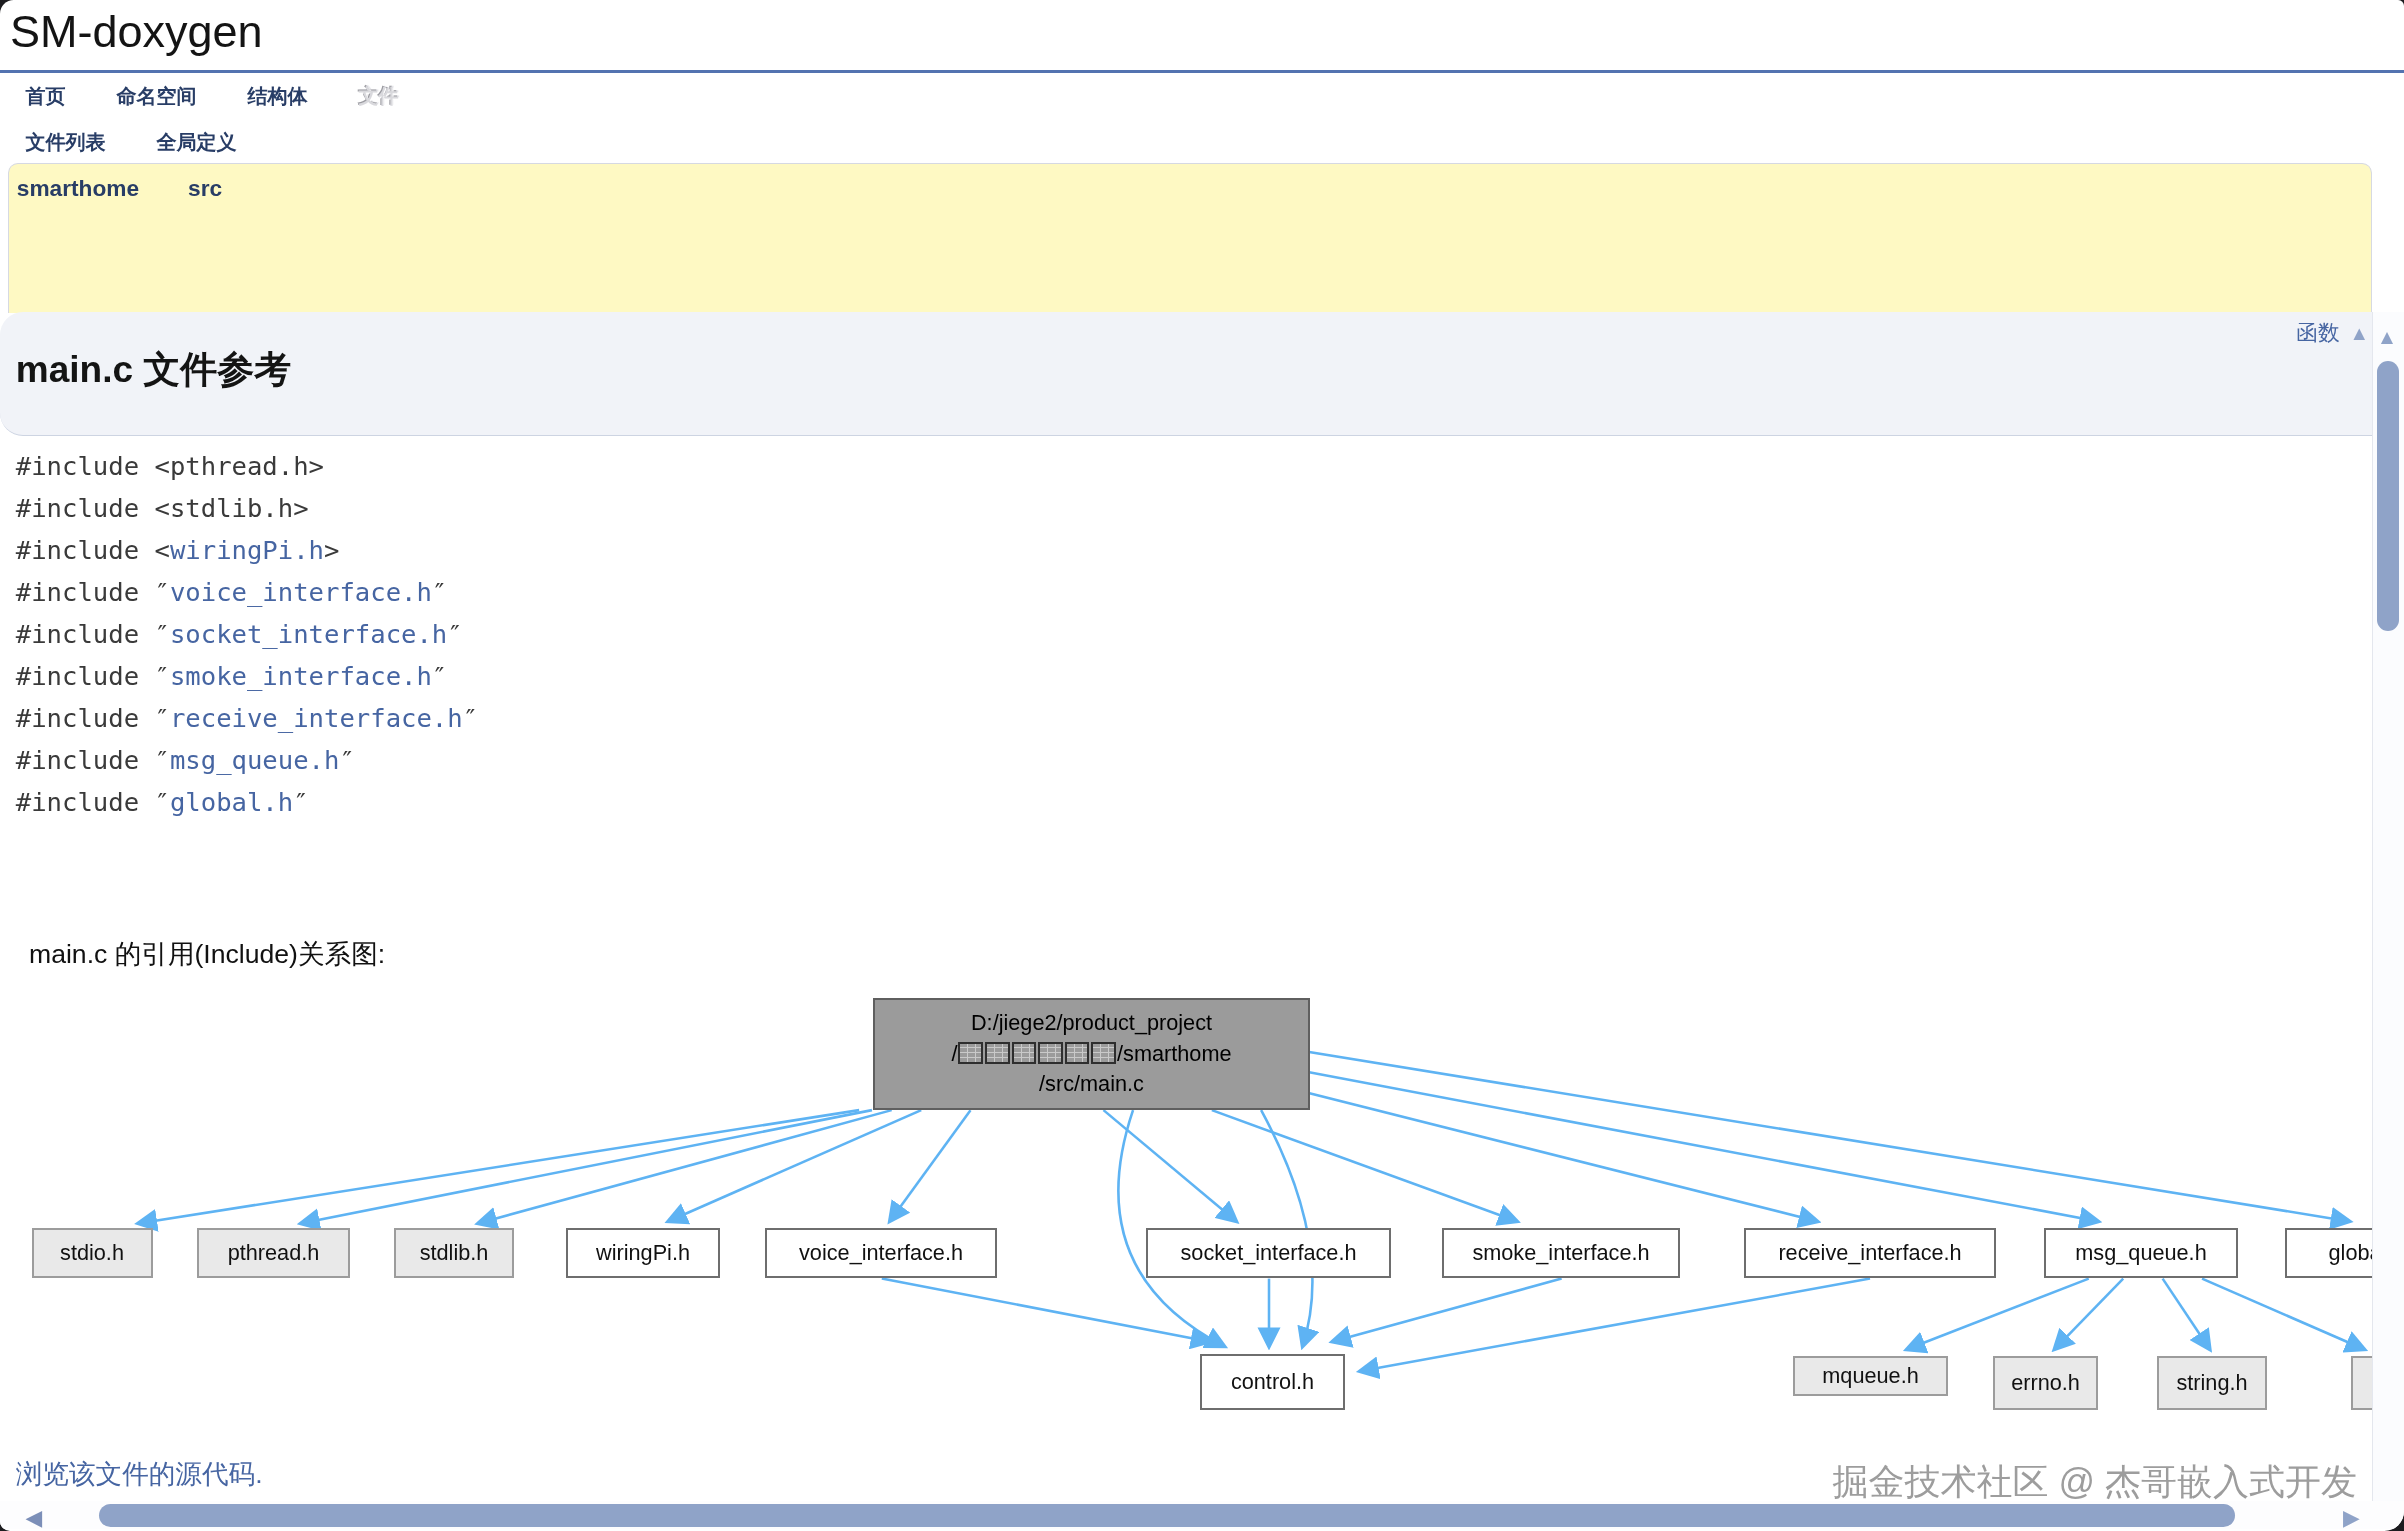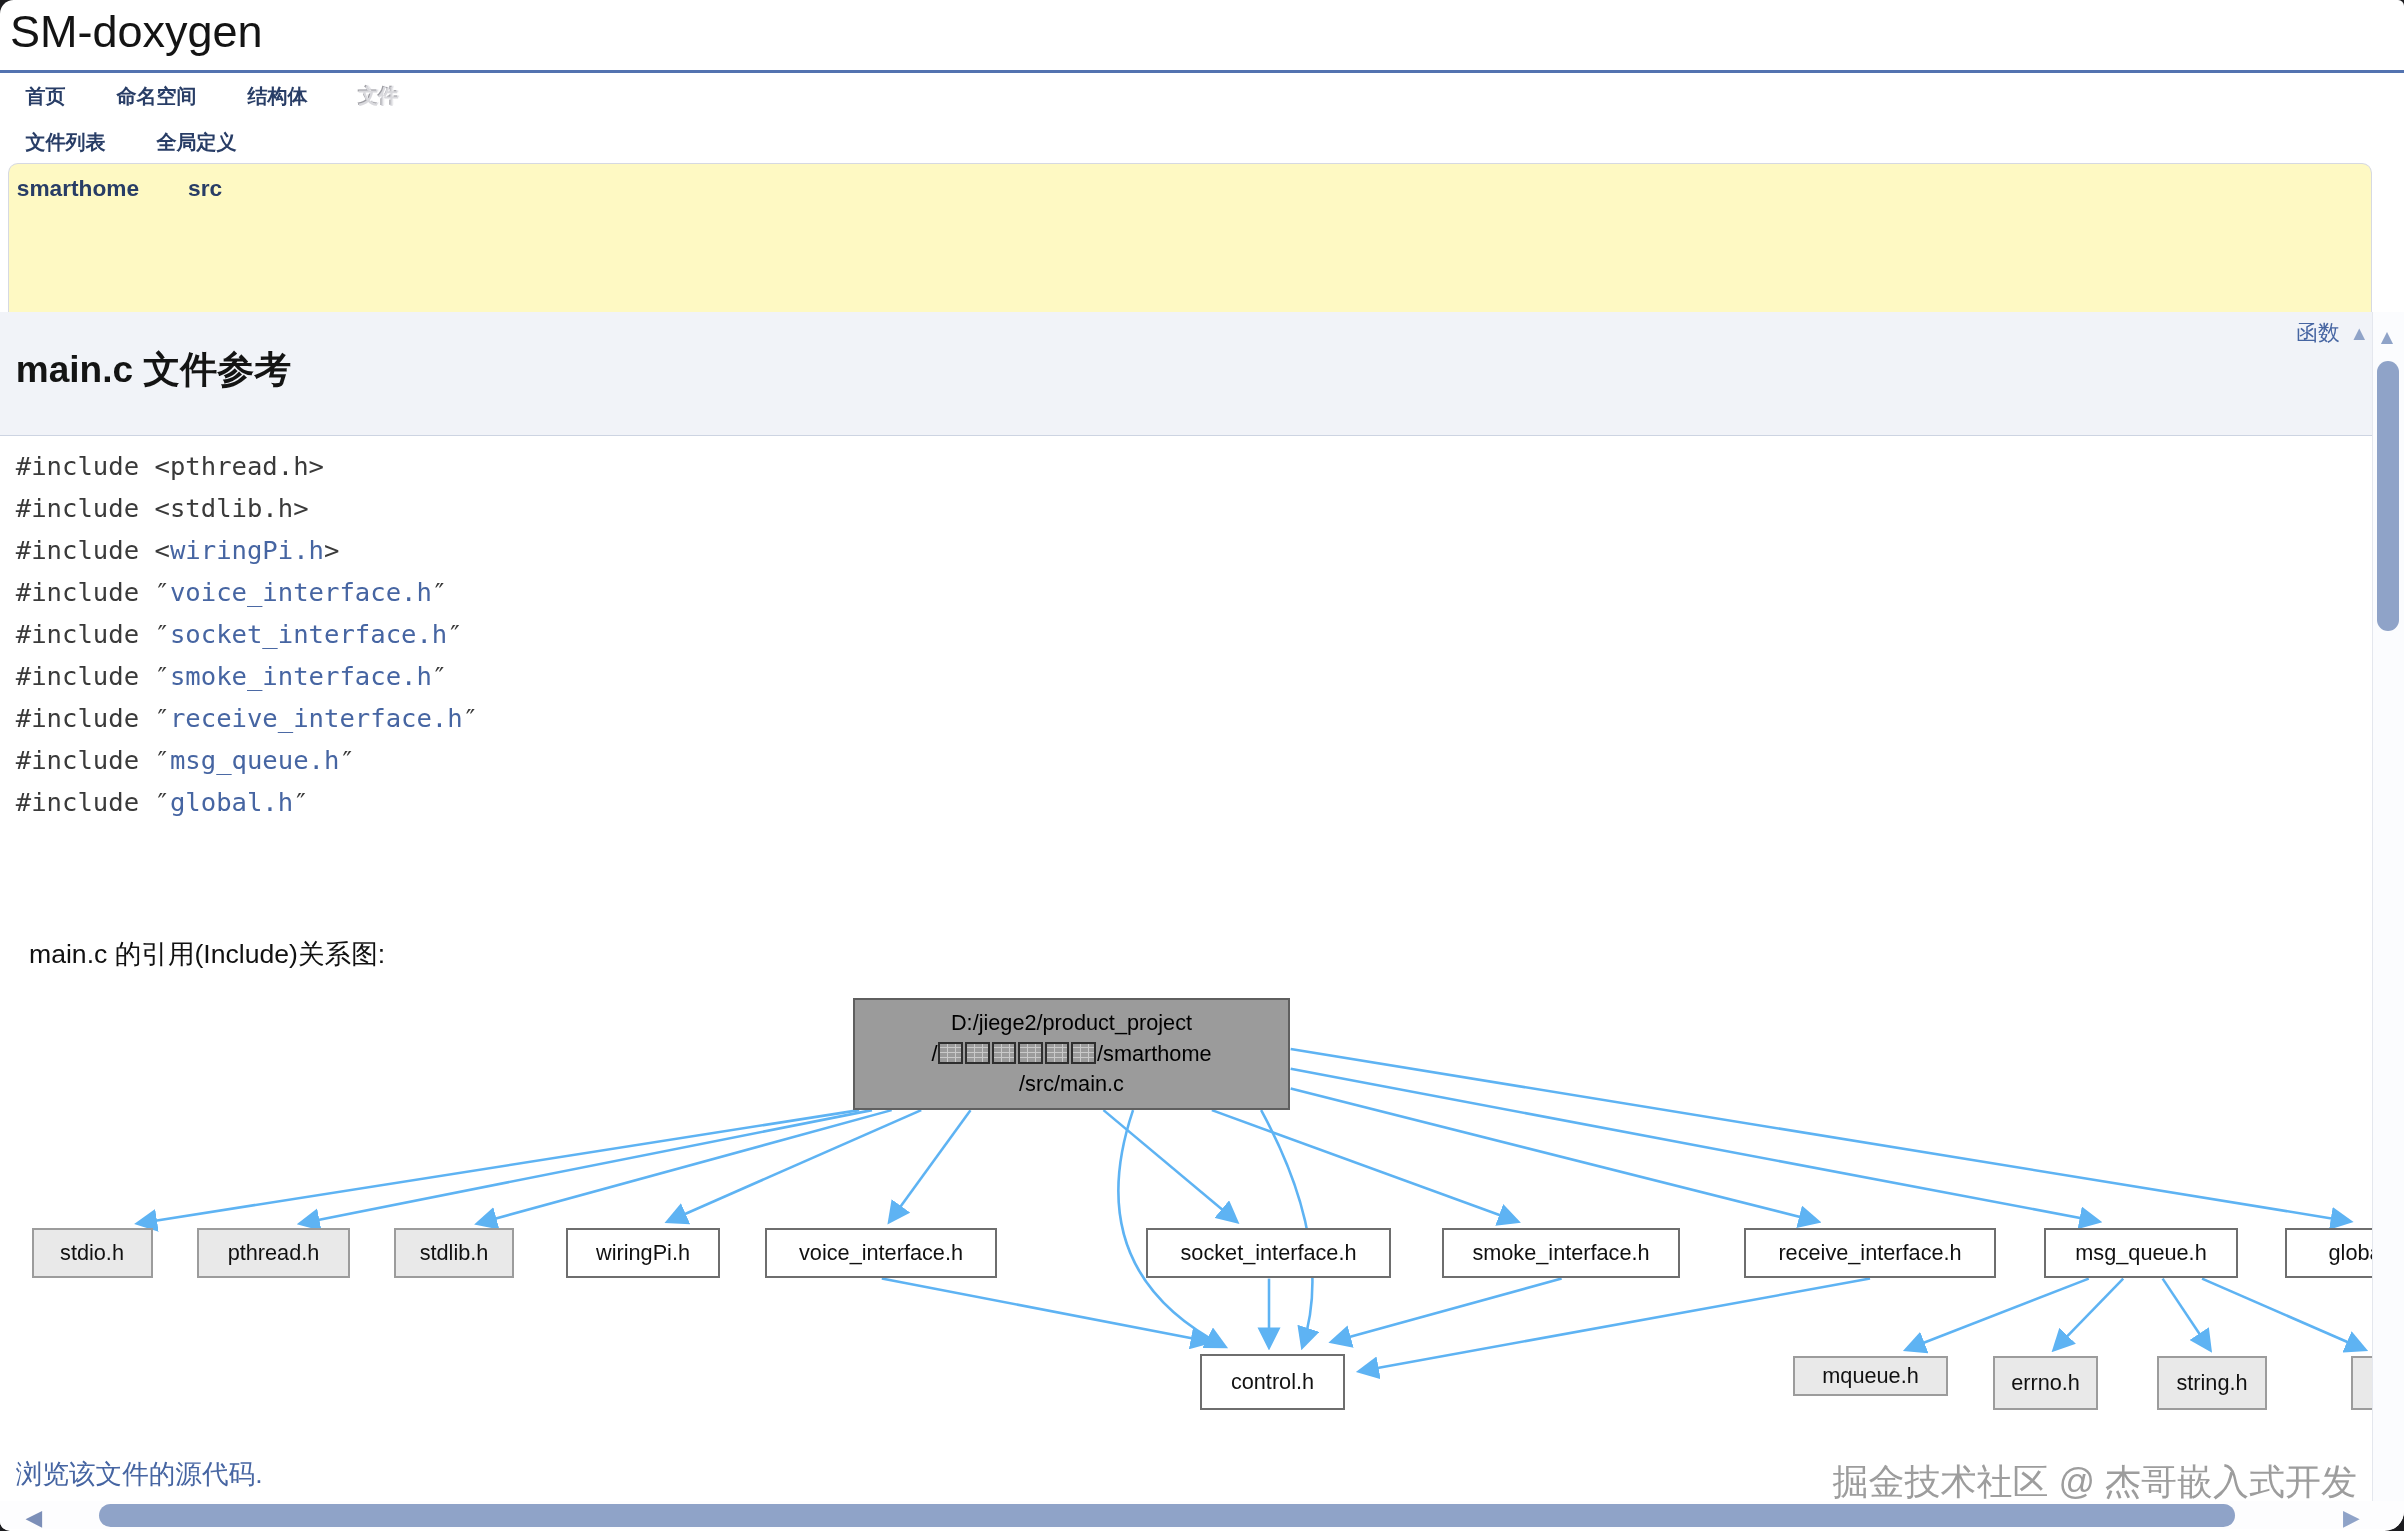--- a/index.html
+++ b/index.html
@@ -21,21 +21,21 @@
   .tab.active { color:#d9d9dd; text-shadow:1px 1px 0 #ffffff, -1px -1px 0 #9a9aa0, 1px -1px 0 #e8e8ec, -1px 1px 0 #ffffff; }
 
   
   .navbox { position:absolute; left:7.9px; right:32.5px; top:163px; height:150px;
             border:1px solid #d6d9e2; border-bottom:none; border-radius:9.9px 9.9px 0 0; background:#fef9c3; }
   .breadcrumb { display:flex; gap:49px; padding:10.8px 0 0 7.9px; }
   .crumb { font-size:22.7px; font-weight:bold; color:var(--tabtext,#283d66); cursor:pointer; }
 
   
   .headerblock { position:absolute; left:0; top:312px; width:100%; height:124px;
-                 background:var(--headerbg,#f1f3f8); border-bottom:1px solid #cdd4e2; }
+                 background:var(--headerbg,#f1f3f8); border-bottom:1px solid #cdd4e2;border-radius:23px; }
   .summary { position:absolute; right:35px; top:5.9px; font-size:21.7px; color:var(--accent,#4665a2); }
   .summary .up-tri { color:var(--scroll,#8fa3c8); font-size:19.7px; margin-left:9.9px; }
   .page-title { position:absolute; left:15.8px; top:33px; font-size:37px; font-weight:bold; color:#141414; }
 
   
   .includes { position:absolute; left:15.8px; top:445px; }
   .inc-line { font-family:"DejaVu Sans Mono","Liberation Mono",monospace; font-size:25.6px;
               line-height:42px; color:#3a3a3a; white-space:pre; }
   .code-link { color:var(--accent,#4665a2); text-decoration:none; cursor:pointer; }
 
@@ -43,21 +43,21 @@
 
   
   .graph { position:absolute; left:0; top:985px; width:2405px; height:468px; }
   .graph svg { position:absolute; inset:0; }
   .gnode { position:absolute; display:flex; align-items:center; justify-content:center;
            font-size:21.7px; color:#111; background:#fff; border:2px solid #6e6e6e; }
   .gnode.plain { background:#e9e9e9; border:2px solid #9c9c9c; cursor:default; }
   .gnode.link { cursor:pointer; }
   .groot { position:absolute; background:#9b9b9b; border:2px solid #5f5f5f;
            display:flex; flex-direction:column; align-items:center; justify-content:center;
-           font-size:21.7px; color:#000; line-height:30.5px; cursor:default; }
+           font-size:21.7px; color:#000; line-height:30.5px; cursor:default;margin-left:20px; }
   .tofu { display:inline-block; width:24.6px; height:22.7px; border:2px solid #2e2e2e; margin:0 1px;
           vertical-align:-3.9px; background:
           repeating-linear-gradient(0deg, transparent 0 3.9px, #c9c9c9 3.9px 4.9px),
           repeating-linear-gradient(90deg, transparent 0 6.9px, #c9c9c9 6.9px 7.9px); }
 
   
   .src-link { position:absolute; left:15.8px; top:1456px; font-size:26.6px; color:var(--accent,#4665a2); cursor:pointer; }
   .watermark { position:absolute; right:47px; top:1458px; font-size:36px; color:#9d9d9d;
                text-shadow:1px 1px 0 #fff,-1px -1px 0 #fff,1px -1px 0 #fff,-1px 1px 0 #fff; }
   .wm-tri { position:absolute; right:5.9px; top:1472px; font-size:21.7px; color:var(--scroll,#8fa3c8); }

